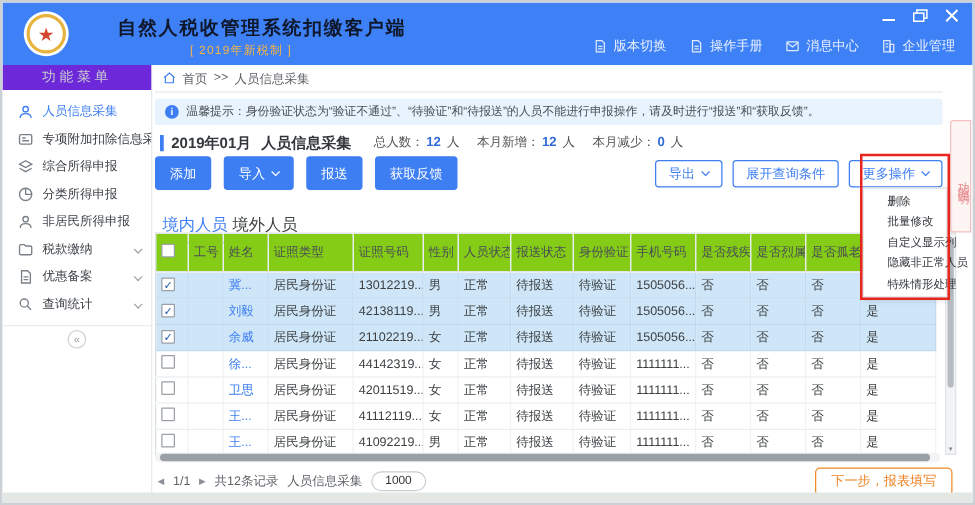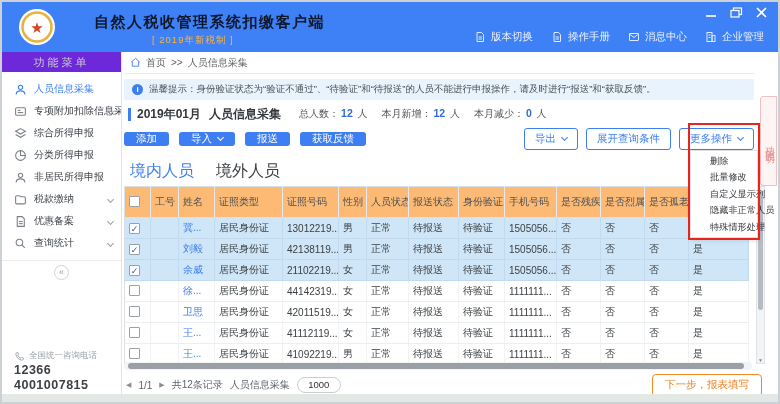--- a/index.html
+++ b/index.html
@@ -42,33 +42,33 @@
   .breadcrumb { position:absolute; left:2px; right:24px; top:0; height:22px; display:flex; align-items:center; gap:5px; font-size:10px; color:#5f6368; border-bottom:1px solid #e8eaed; padding-left:6px; }
   .breadcrumb svg { width:11px; height:11px; stroke:#3d7ef2; fill:none; stroke-width:2; }
   .notice { position:absolute; left:2px; right:24px; top:27px; height:21px; background:#e8f3fd; border-radius:2px; display:flex; align-items:center; gap:6px; padding:0 8px; font-size:9.5px; color:#4a5056; white-space:nowrap; overflow:hidden; }
   .info-ic { flex:none; width:11px; height:11px; border-radius:50%; background:#3d7ef2; color:#fff; font-size:8px; font-weight:bold; text-align:center; line-height:11px; font-style:normal; }
   .title-row { position:absolute; left:2px; right:24px; top:52px; height:20px; display:flex; align-items:center; }
   .blue-bar { width:3px; height:13px; background:#3d7ef2; margin:0 6px 0 4px; }
   .period, .page-title { font-size:12px; font-weight:bold; color:#33373c; margin-right:8px; }
   .stats { display:flex; gap:14px; margin-left:10px; font-size:10px; color:#555; align-items:flex-start; }
   .stat b { color:#2f6bd8; font-size:10.5px; padding:0 2px; }
   .btn-row { position:absolute; left:2px; right:24px; top:75px; height:23px; display:flex; align-items:center; }
-  .btn-primary { height:14px; background:#3d7ef2; color:#fff; font-size:10.5px; border:none; border-radius:3px; padding:0 12px; margin-right:10px; display:flex; align-items:center; cursor:pointer; }
+  .btn-primary { height:27px; background:#3d7ef2; color:#fff; font-size:10.5px; border:none; border-radius:3px; padding:0 12px; margin-right:10px; display:flex; align-items:center; cursor:pointer; }
   .btn-primary .chev { border-color:#fff; margin-left:6px; margin-top:-2px; }
   .right-group { margin-left:auto; display:flex; gap:8px; }
   .btn-outline { height:22px; background:#fff; border:1px solid #3d7ef2; color:#3d7ef2; font-size:10.5px; border-radius:3px; padding:0 10px; display:flex; align-items:center; cursor:pointer; }
   .btn-outline .chev { border-color:#3d7ef2; margin-left:6px; margin-top:-2px; }
-  .tabs { position:absolute; left:6px; top:106px; display:flex; gap:18px; font-size:16px; }
+  .tabs { position:absolute; left:6px; top:116px; display:flex; font-size:13px; }
   .tab { padding:3px 2px 4px; color:#3c4043; cursor:pointer; border-bottom:2px solid #c4b5fd; }
   .tab.active { color:#3d7ef2; border-bottom:2px solid #3d7ef2; }
 
   
   .table-zone { position:absolute; left:2px; right:24px; top:134px; height:170px; }
   table { border-collapse:collapse; table-layout:fixed; width:620px; font-size:10px; color:#3c4043; border:1px solid #dadfe3; }
-  thead th { background:#fdba74; height:22px; font-weight:normal; text-align:left; padding:8px 4px; border-bottom:1px solid #dadfe3; border-right:1px solid #e6eaee; white-space:nowrap; overflow:hidden; color:#4a4f55; }
+  thead th { background:#84cc16; height:22px; font-weight:normal; text-align:left; padding:8px 4px; border-bottom:1px solid #dadfe3; border-right:1px solid #e6eaee; white-space:nowrap; overflow:hidden; color:#4a4f55; }
   tbody td { height:21px; padding:0 4px; border-bottom:1px solid #eceff2; border-right:1px solid #f0f2f4; white-space:nowrap; overflow:hidden; background:#fff; }
   tr.selected td { background:#cfe6f8; border-bottom:1px solid #c2d9ee; border-right:1px solid #c2d9ee; }
   .name-link { color:#3d7ef2; cursor:pointer; }
   .cb { display:inline-block; width:11px; height:11px; border:1px solid #9aa0a6; background:#fff; border-radius:1px; font-size:9px; line-height:10px; text-align:center; color:#2a5caa; cursor:pointer; }
   .vscroll { position:absolute; top:0; right:-11px; width:9px; height:178px; background:#f3f4f6; border:1px solid #e0e3e7; }
   .vthumb { position:absolute; top:3px; left:1px; width:5px; height:120px; background:#b6bcc2; border-radius:3px; }
   .varrow { position:absolute; bottom:0; left:1px; font-size:5px; color:#84888d; }
   .hscroll { position:absolute; left:2px; right:26px; top:310px; height:8px; background:#f1f3f4; border-radius:4px; }
   .hthumb { position:absolute; left:4px; right:8px; top:1px; height:6px; background:#9aa0a6; border-radius:3px; cursor:pointer; }
 
@@ -250,30 +250,20 @@
             <svg class="sicon">
               <use href="#ic-search"></use>
             </svg>
             <span class="slabel">查询统计</span>
             <i class="chev"></i>
           </div>
         </nav>
       <div class="collapse-row">
         <span class="collapse-btn">«</span>
       </div>
-      <div class="hotline">
-        <div class="hotline-label">
-          <svg>
-              <use href="#ic-phone"></use>
-            </svg>
-          <span>全国统一咨询电话</span>
-        </div>
-        <div class="hotline-num">12366</div>
-        <div class="hotline-num">4001007815</div>
-      </div>
     </aside>
 
     <main class="main">
 
       <div class="breadcrumb">
         <svg>
             <use href="#ic-home"></use>
           </svg>
         <span>首页</span>
         <span>&gt;&gt;</span>

